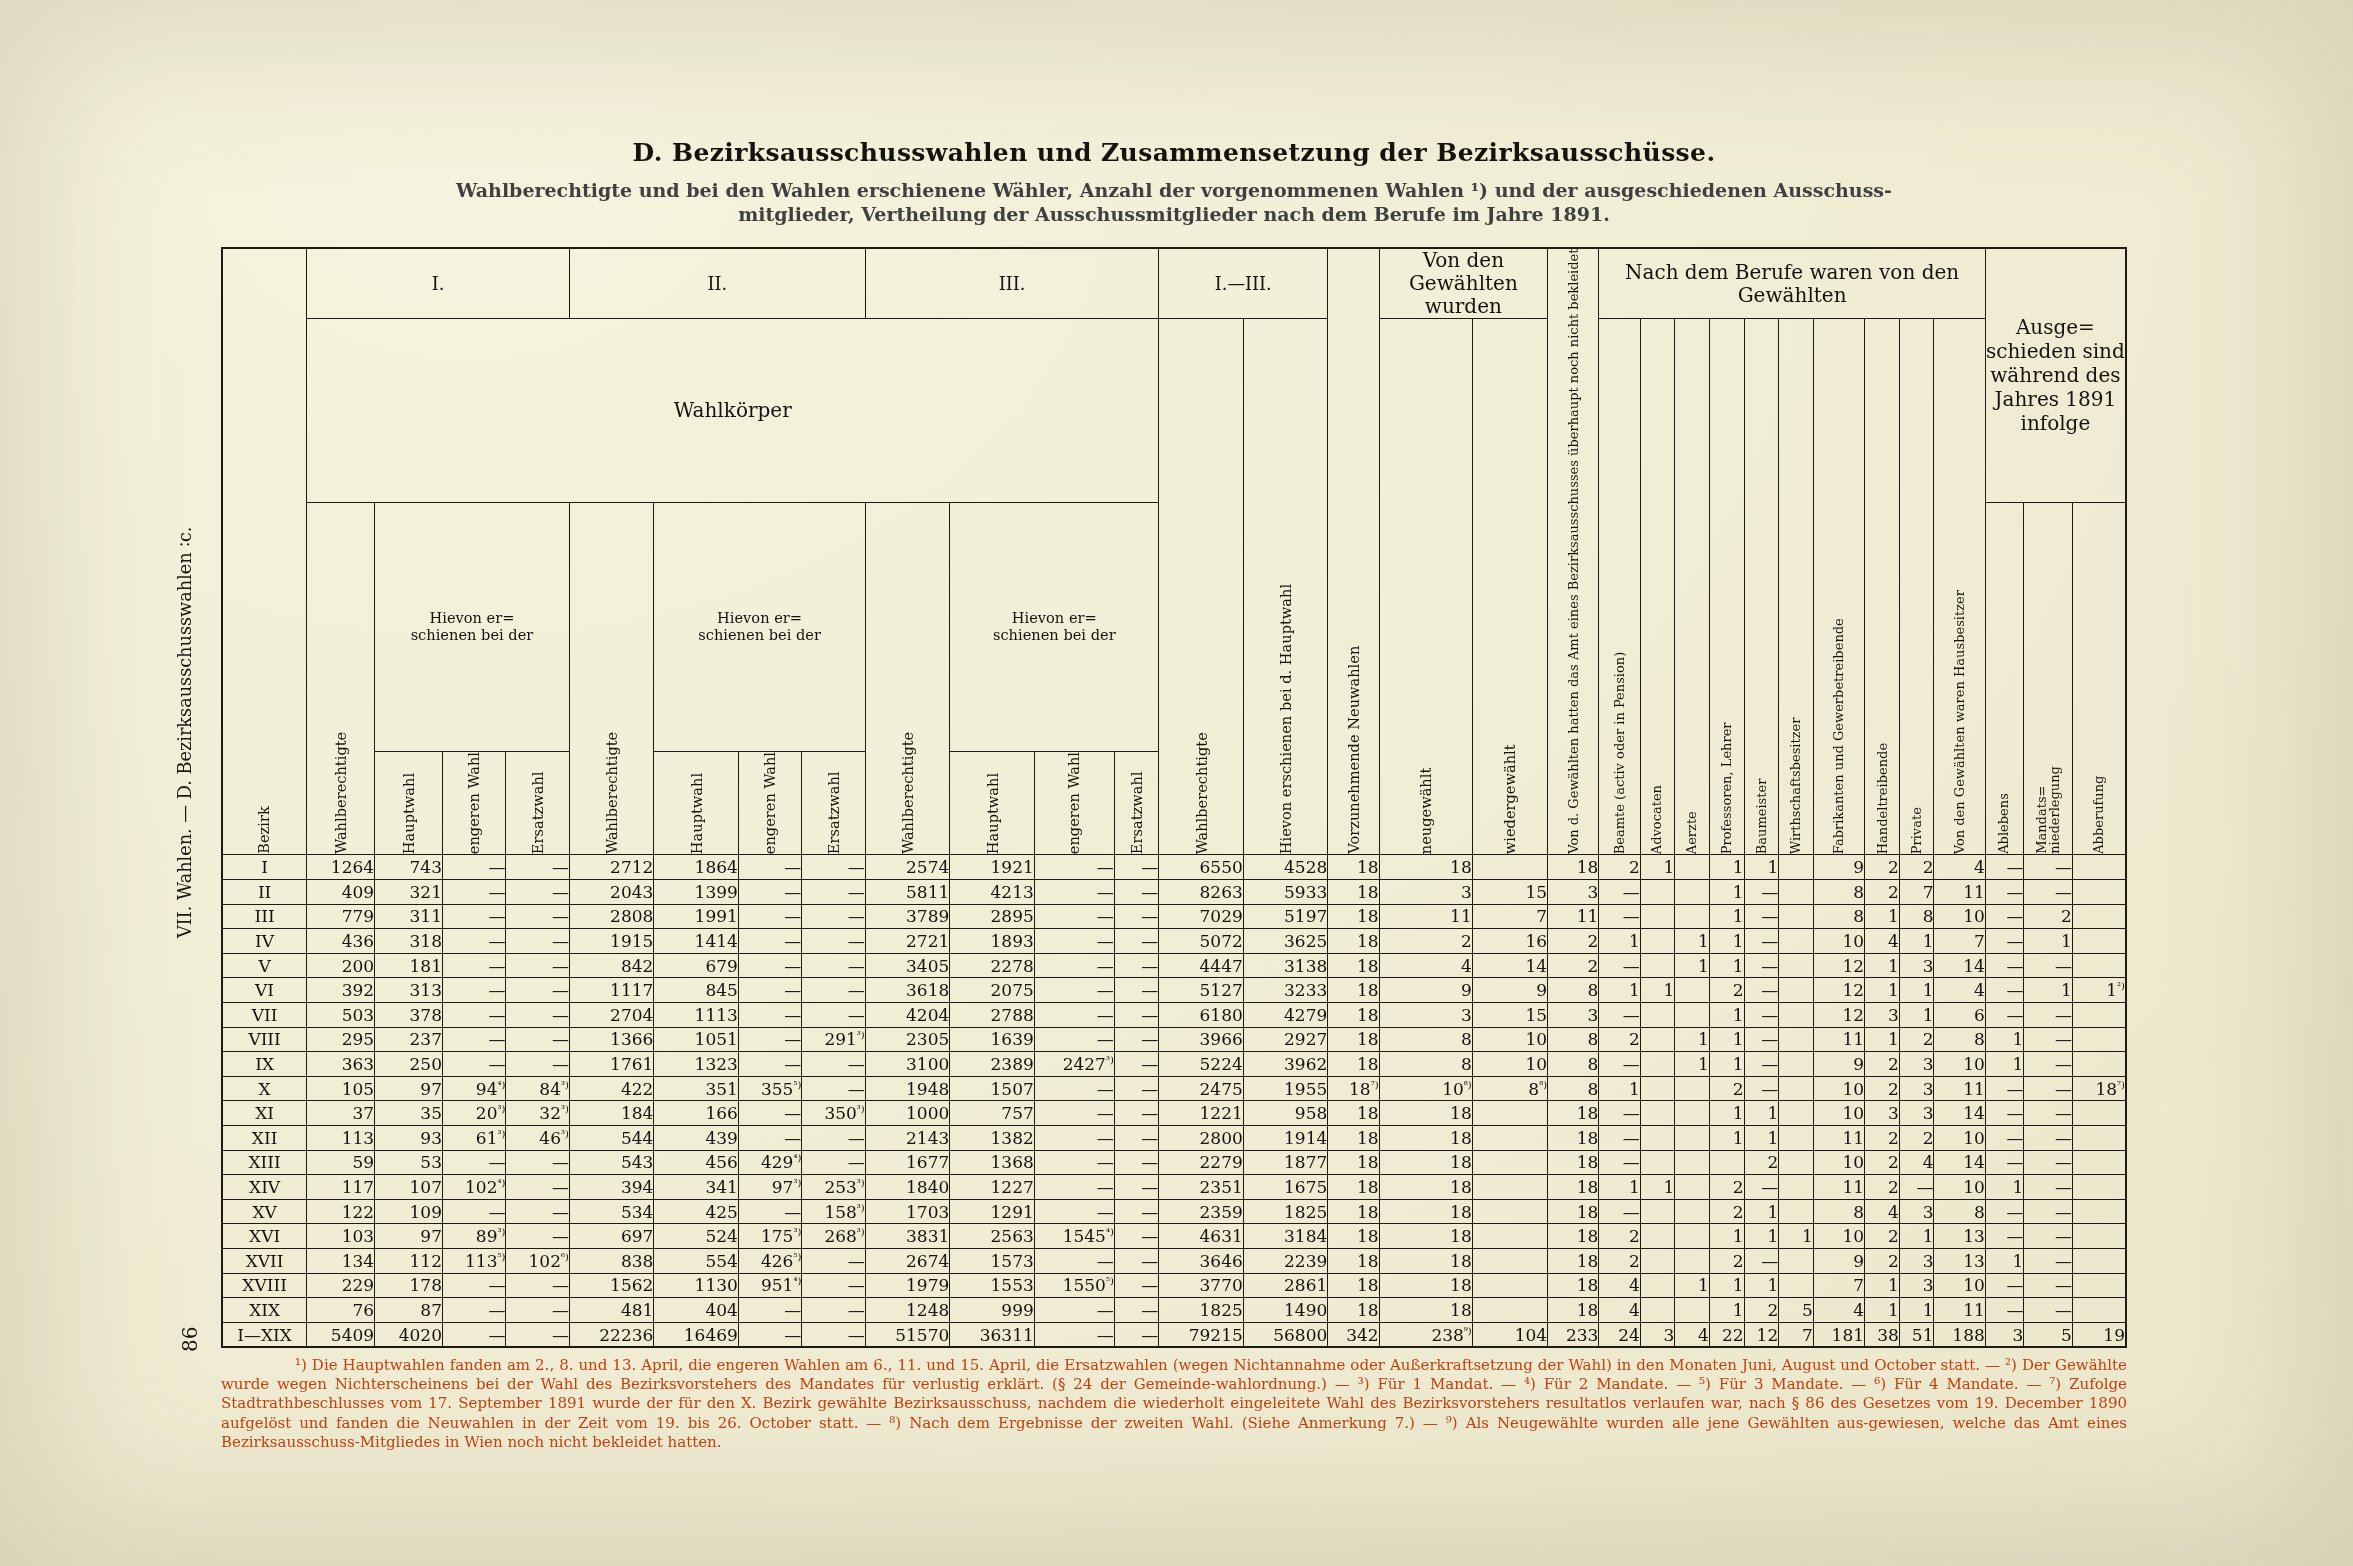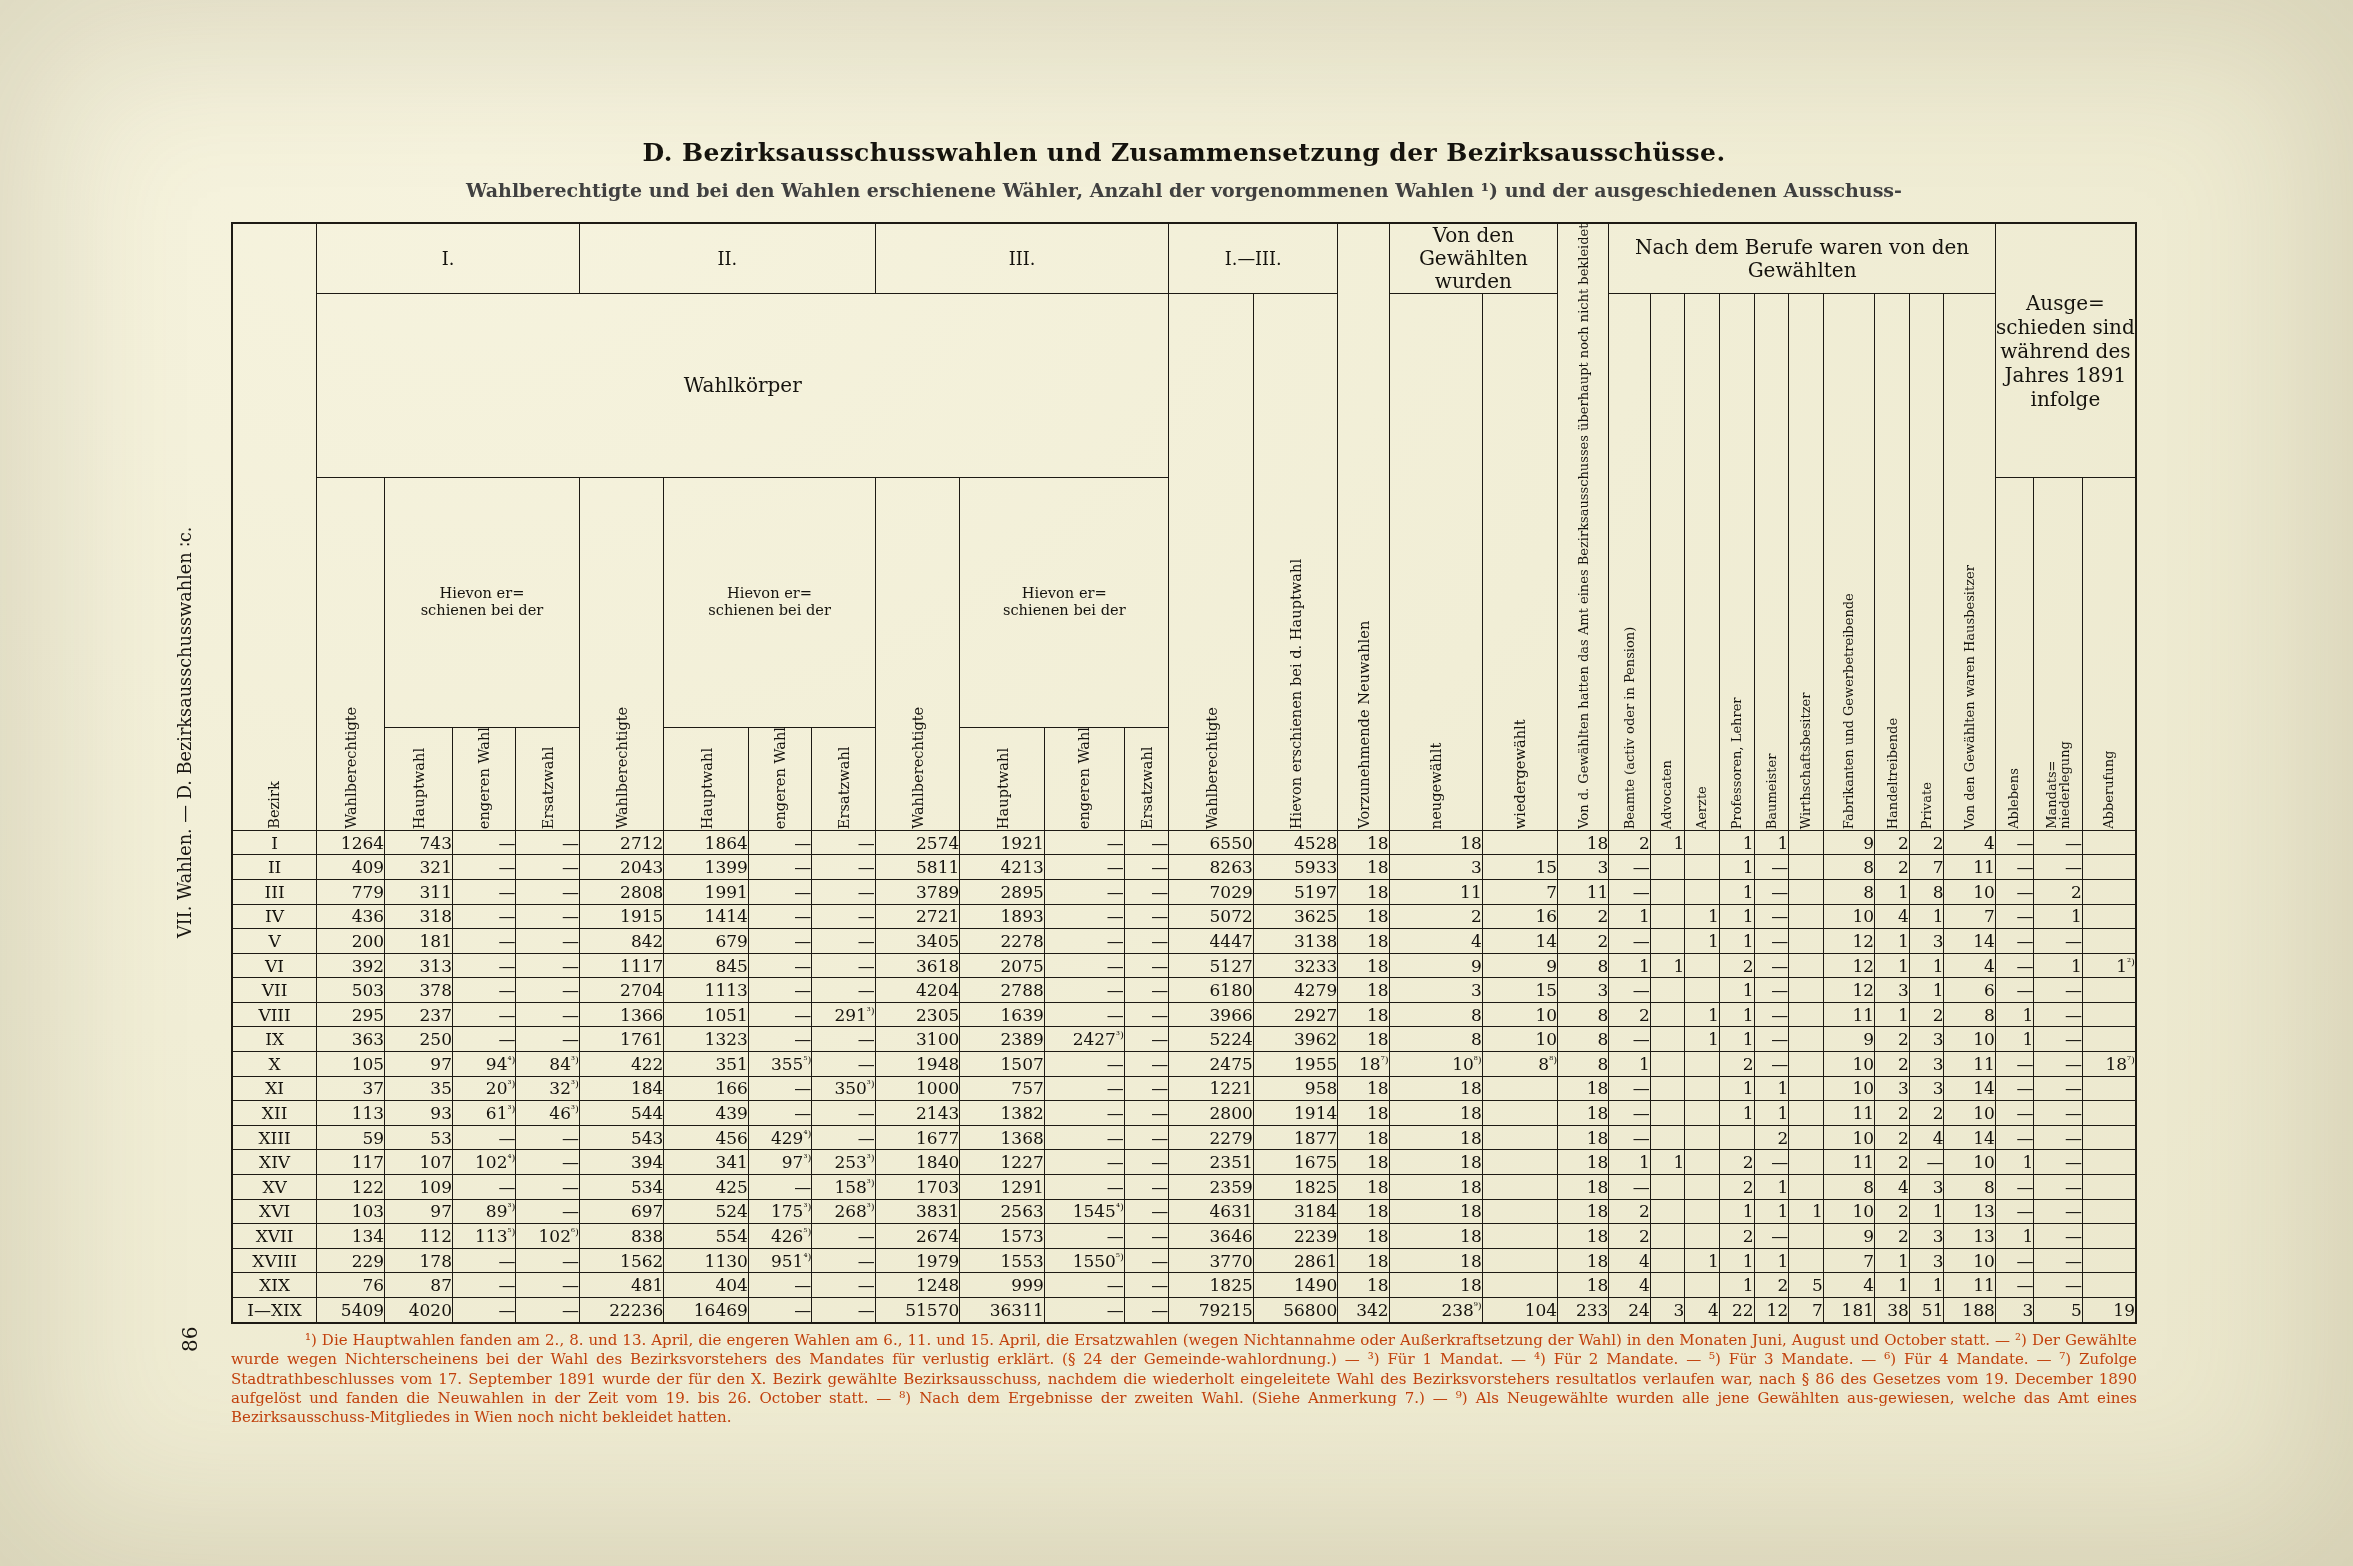--- a/index.html
+++ b/index.html
@@ -5,21 +5,21 @@
   html,body{margin:0;padding:0;background:#1c1c1c;}
   body{width:2354px;height:1567px;overflow:hidden;font-family:"DejaVu Serif",serif;}
   .page{position:absolute;left:0;top:0;width:2354px;height:1567px;background:#f2efd8;}
   .paper{position:absolute;left:0;top:0;right:0;bottom:0;
     background:
       radial-gradient(ellipse at 20% 10%, #f6f3de 0%, #f1eed6 45%, #eae6cb 100%);
   }
   .vignette{position:absolute;inset:0;
     box-shadow: inset 0 0 146px 46px rgba(120,110,80,0.18);
     pointer-events:none;}
-  .content{position:absolute;left:231px;top:138px;width:1906px;}
+  .content{position:absolute;left:221px;top:138px;width:1906px;}
   .title{text-align:center;font-weight:bold;font-size:25px;letter-spacing:0.4px;color:#15130e;
     font-family:"DejaVu Serif",serif;}
   .subtitle{text-align:center;font-size:19px;font-weight:bold;color:#404040;margin-top:10.8px;line-height:1.30;}
   .spine{position:absolute;left:175px;top:938px;width:31px;transform:rotate(-90deg);transform-origin:left top;
     font-size:17.7px;white-space:nowrap;color:#1a1712;}
   .pagenum{position:absolute;left:178px;top:1352px;font-size:20px;transform:rotate(-90deg);transform-origin:left top;color:#1a1712;}
 
   table.main{border-collapse:collapse;margin-top:20px;width:1906px;
     color:#15130e;background:transparent;}
   table.main td,table.main th{border:1.2px solid #1d1a14;padding:0;vertical-align:middle;}
@@ -45,20 +45,21 @@
 <div class="page">
   <div class="paper"></div>
 
   <div class="spine">VII. Wahlen. — D. Bezirksausschusswahlen ∶c.</div>
   <div class="pagenum">86</div>
 
   <div class="content">
     <div class="title">D. Bezirksausschusswahlen und Zusammensetzung der Bezirksausschüsse.</div>
     <div class="subtitle">
       <div>Wahlberechtigte und bei den Wahlen erschienene Wähler, Anzahl der vorgenommenen Wahlen ¹) und der ausgeschiedenen Ausschuss-</div>
+      <div>mitglieder, Vertheilung der Ausschussmitglieder nach dem Berufe im Jahre 1891.</div>
     </div>
 
     <table class="main outer">
       <thead>
         <tr>
           <td rowspan="4" class="vh" style="width:45px">Bezirk</td>
           <td colspan="4" class="roman">I.</td>
           <td colspan="4" class="roman">II.</td>
           <td colspan="4" class="roman">III.</td>
           <td colspan="2" class="roman">I.—III.</td>

